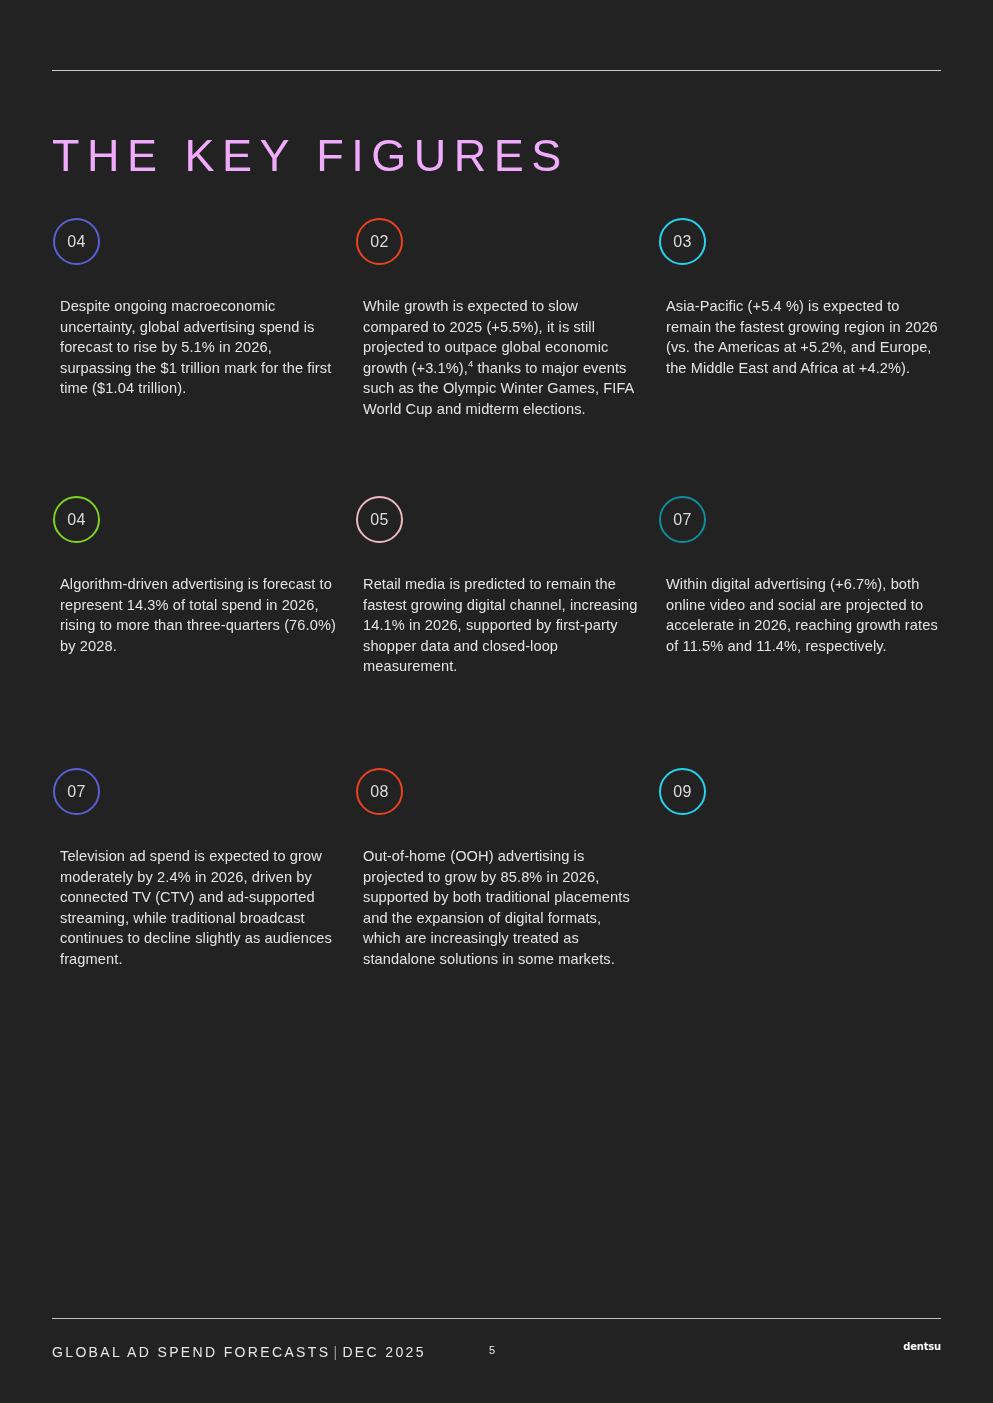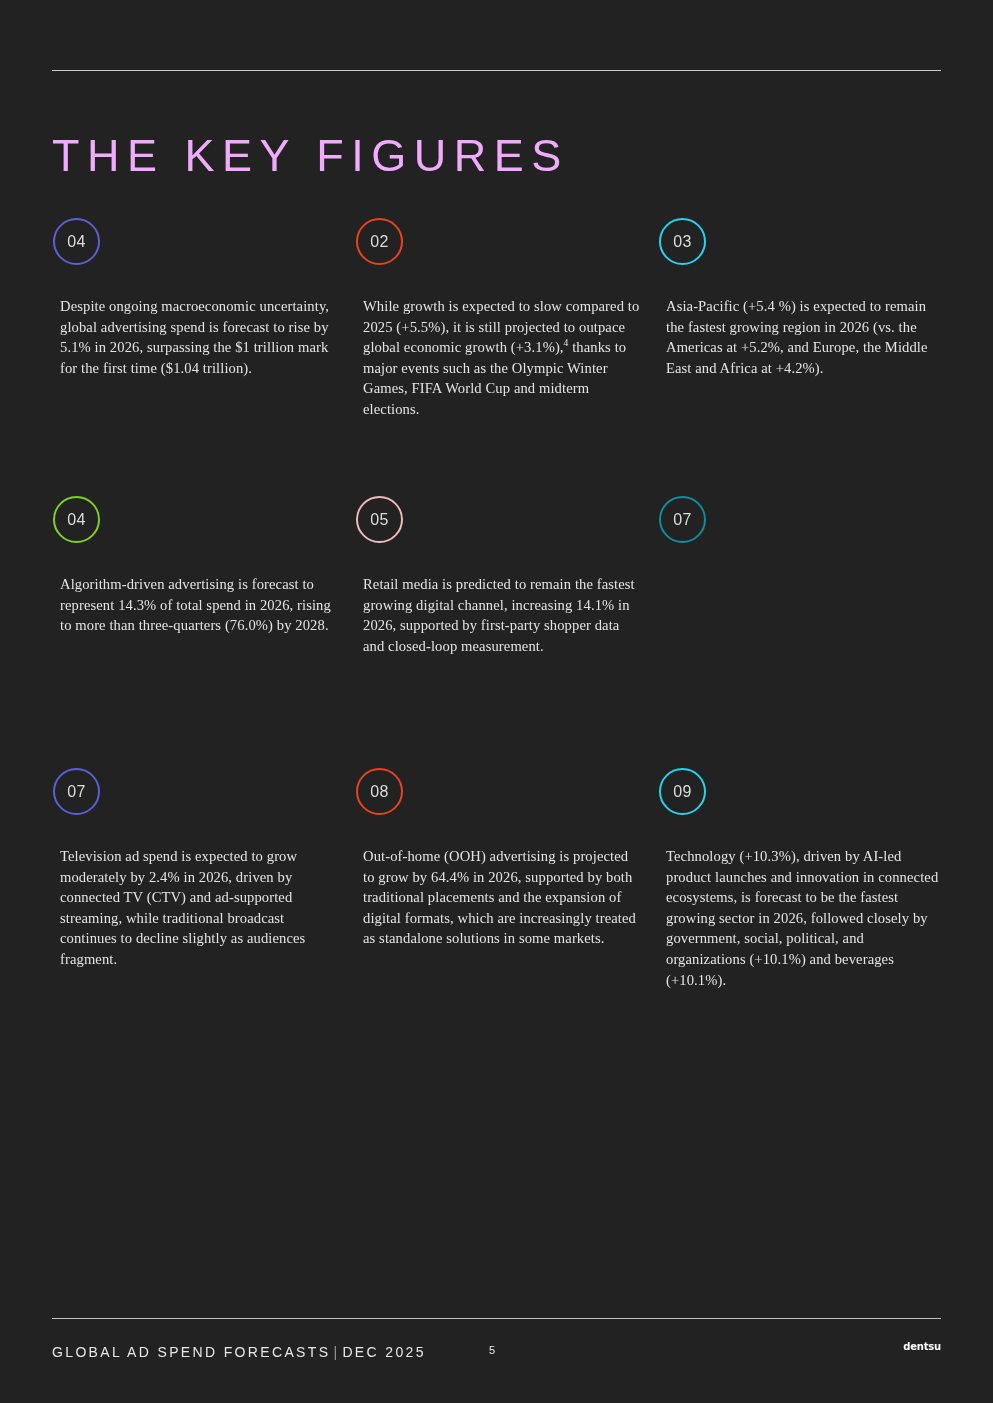--- a/index.html
+++ b/index.html
@@ -92,21 +92,20 @@
   }
 
   .figure-text {
     margin-top: 31px;
     margin-left: 8px;
     font-size: 14.6px;
     line-height: 20.6px;
     color: #e4e4e4;
     font-weight: 300;
     letter-spacing: 0.1px;
-    font-family: Liberation Serif, serif;
   }
   .figure-text sup {
     font-size: 9.5px;
     vertical-align: super;
     line-height: 0;
   }
 
   
   .footer {
     position: absolute;
@@ -195,43 +194,43 @@
         <div class="badge" style="border-color: rgb(240, 184, 192);">
           <span class="badge-num">05</span>
         </div>
         <p class="figure-text">Retail media is predicted to remain the fastest growing digital channel, increasing 14.1% in 2026, supported by first-party shopper data and closed-loop measurement.</p>
       </div>
 
       <div class="cell col-3">
         <div class="badge" style="border-color: rgb(13, 143, 158);">
           <span class="badge-num">07</span>
         </div>
+        <p class="figure-text">Within digital advertising (+6.7%), both online video and social are projected to accelerate in 2026, reaching growth rates of 11.5% and 11.4%, respectively.</p>
       </div>
     </div>
 
     <div class="row row-3">
       <div class="cell col-1">
         <div class="badge" style="border-color: rgb(91, 95, 212);">
           <span class="badge-num">07</span>
         </div>
         <p class="figure-text">Television ad spend is expected to grow moderately by 2.4% in 2026, driven by connected TV (CTV) and ad-supported streaming, while traditional broadcast continues to decline slightly as audiences fragment.</p>
       </div>
 
       <div class="cell col-2">
         <div class="badge" style="border-color: rgb(232, 67, 30);">
           <span class="badge-num">08</span>
         </div>
-        <p class="figure-text">Out-of-home (OOH) advertising is projected to grow by 64.4% in 2026, supported by both traditional placements and the expansion of digital formats, which are increasingly treated as standalone solutions in some markets.</p>
+        <p class="figure-text">Out-of-home (OOH) advertising is projected to grow by 85.8% in 2026, supported by both traditional placements and the expansion of digital formats, which are increasingly treated as standalone solutions in some markets.</p>
       </div>
 
       <div class="cell col-3">
         <div class="badge" style="border-color: rgb(37, 211, 238);">
           <span class="badge-num">09</span>
         </div>
-        <p class="figure-text">Technology (+10.3%), driven by AI-led product launches and innovation in connected ecosystems, is forecast to be the fastest growing sector in 2026, followed closely by government, social, political, and organizations (+10.1%) and beverages (+10.1%).</p>
       </div>
     </div>
 
 
   </div>
 
   <div class="rule rule-bottom"></div>
 
   <div class="footer">
     <div class="footer-left">

